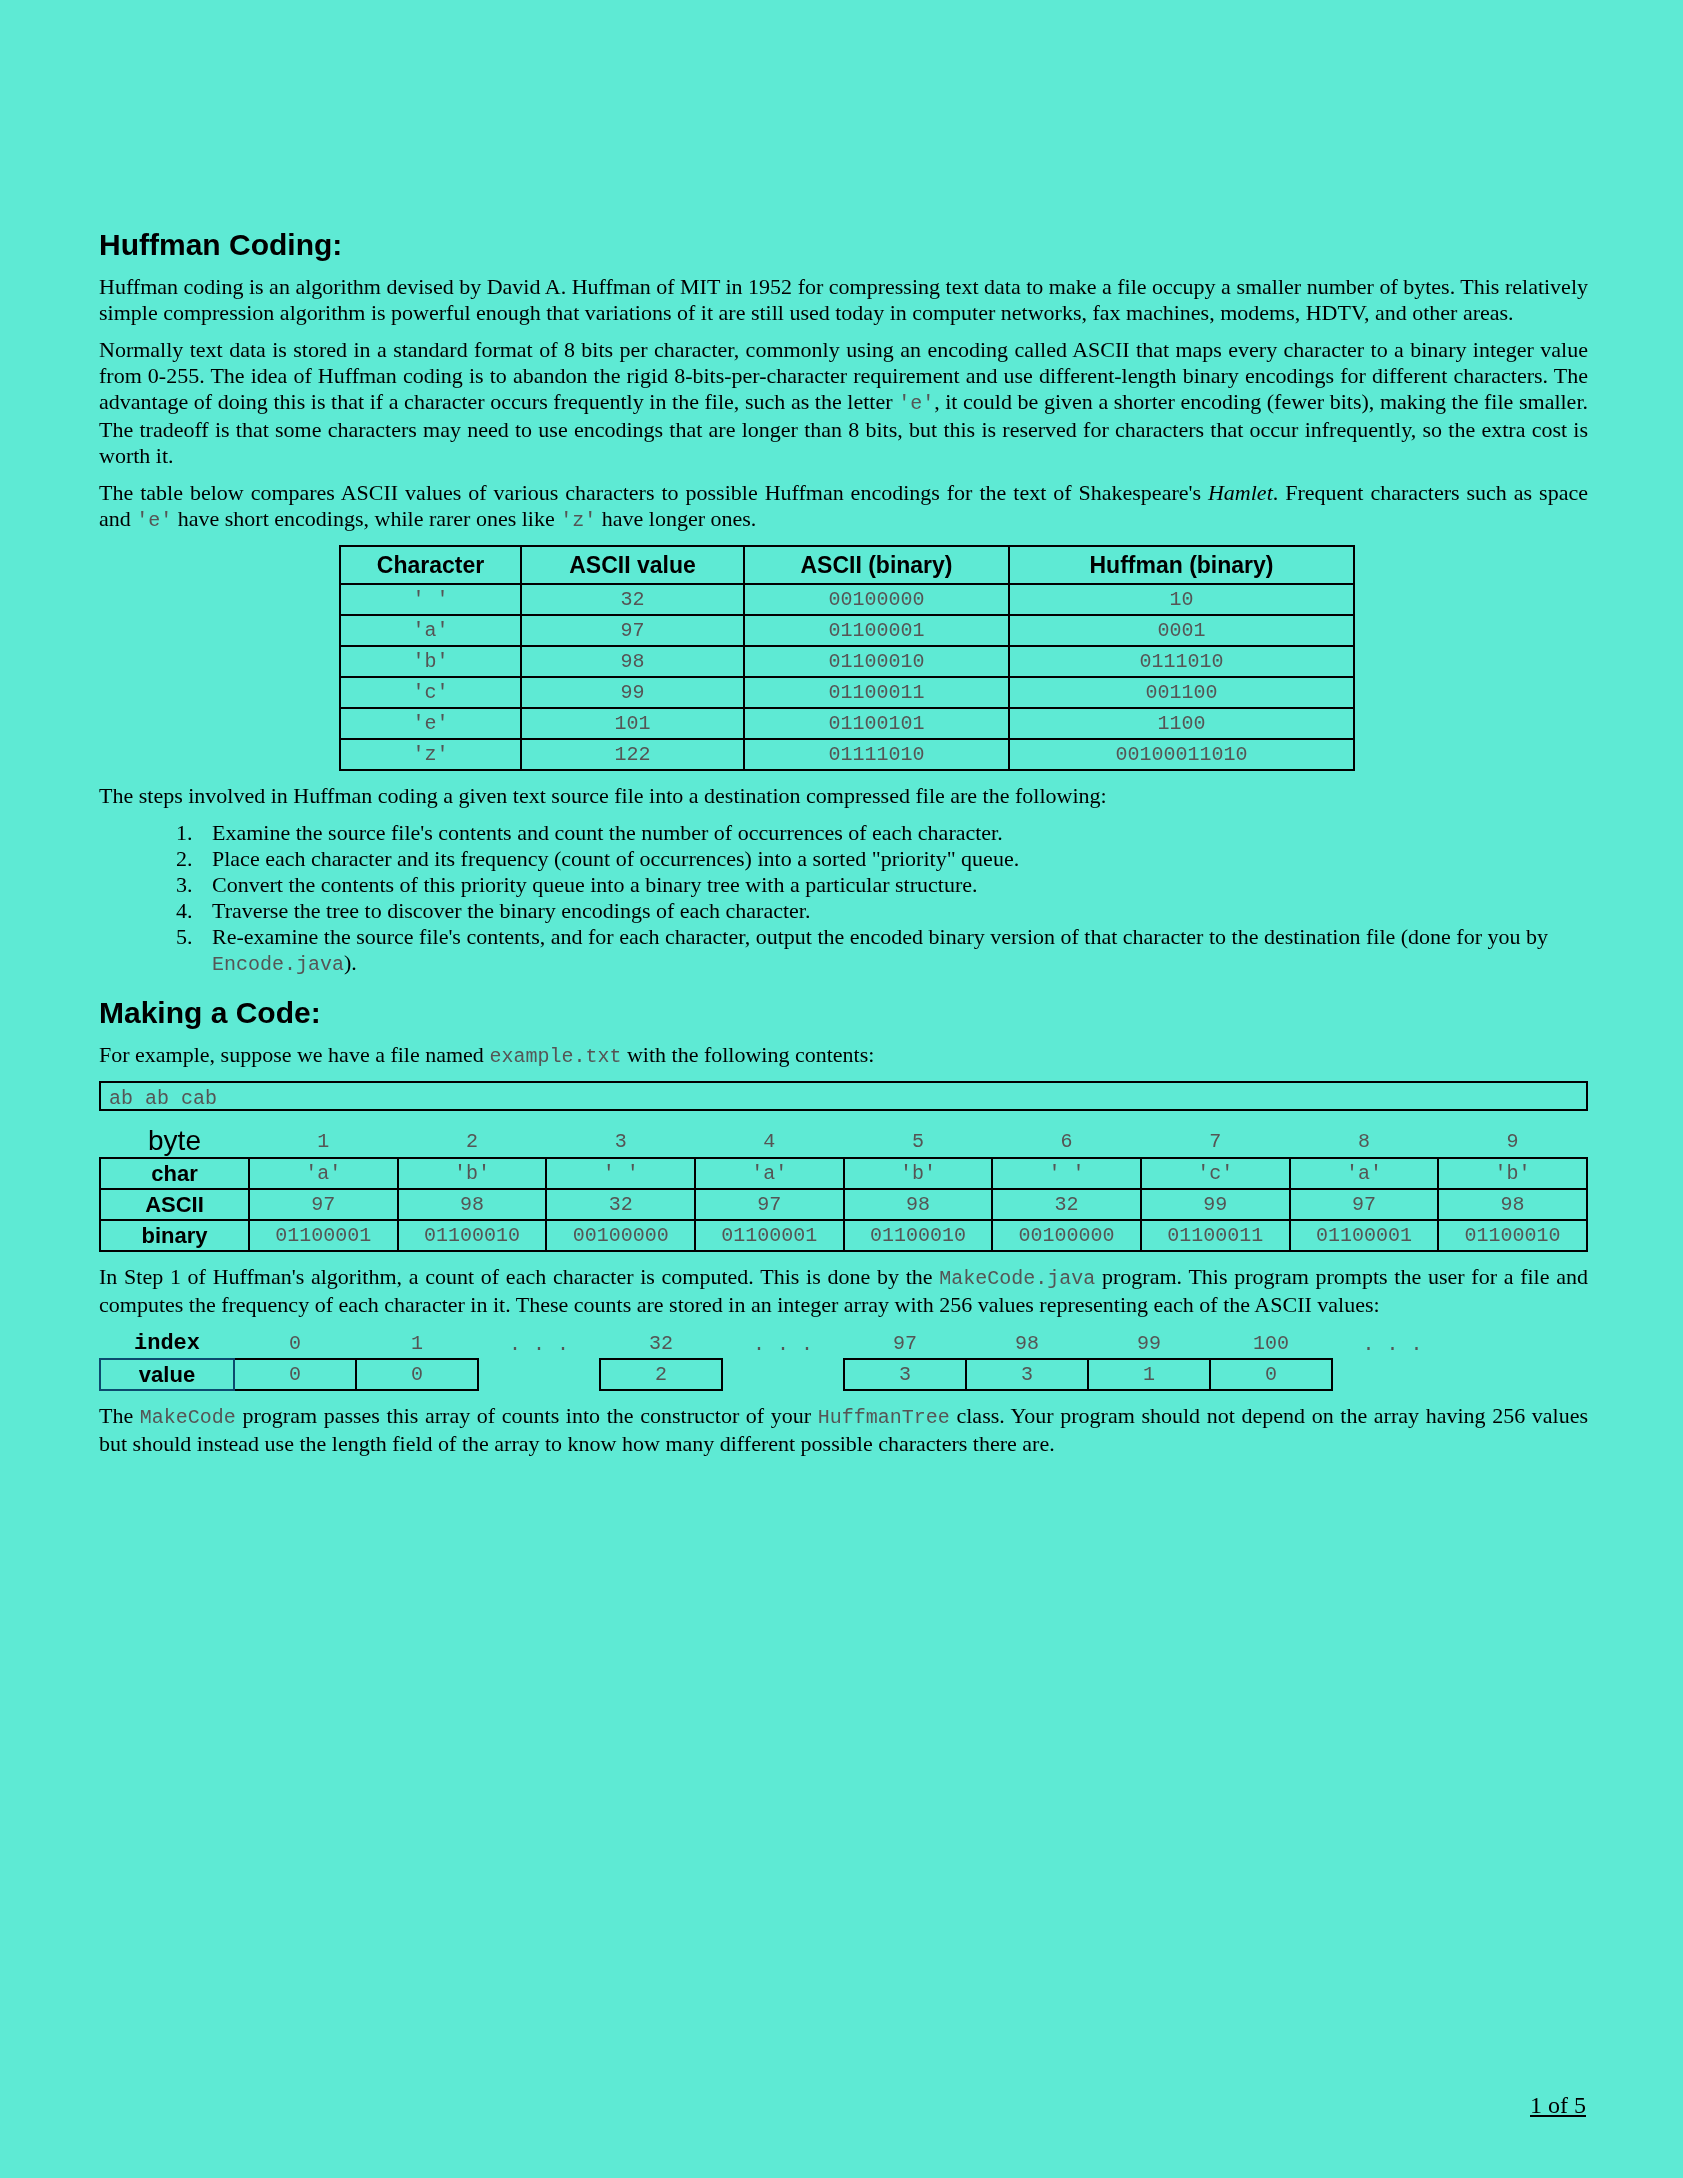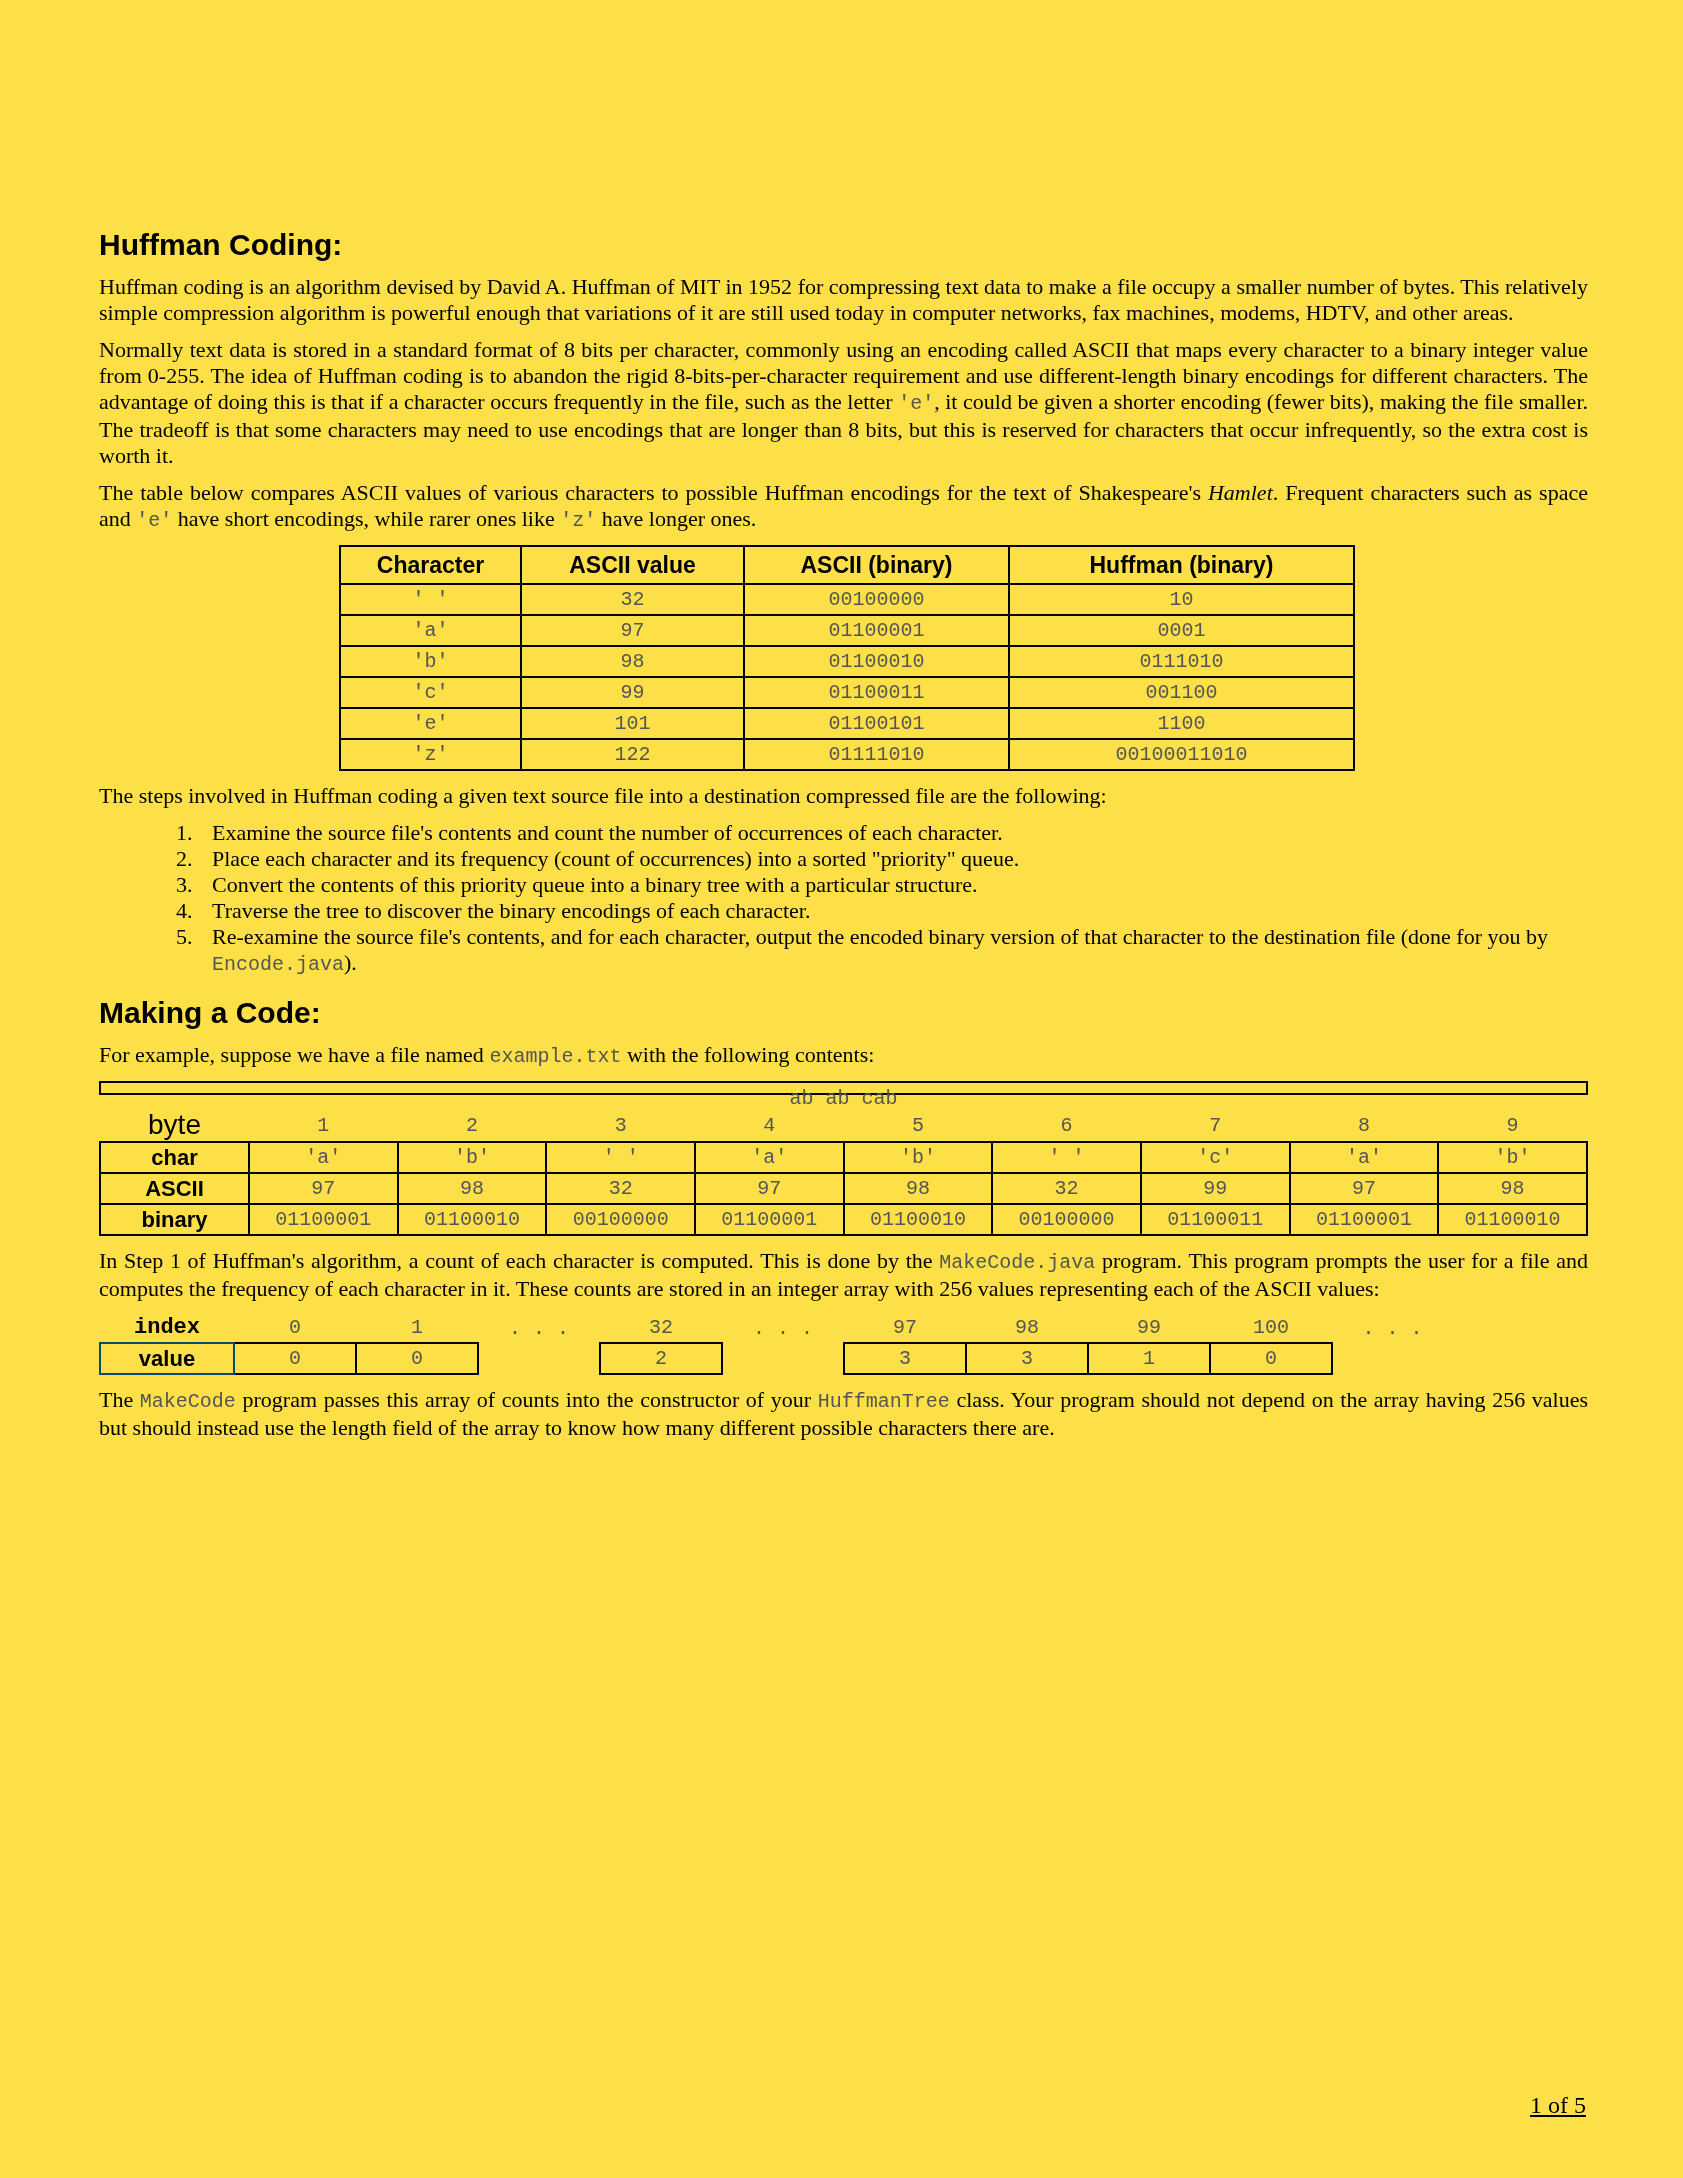--- a/index.html
+++ b/index.html
@@ -1,19 +1,19 @@
 <!DOCTYPE html>
 <html><head>
 <meta charset="utf-8">
 <style>
   html,body { margin:0; padding:0; background:#ffffff; }
   .page {
     position:relative;
     width:1683px; height:2178px;
-    background:#fde047;
+    background:#5eead4;
     box-sizing:border-box;
     padding:228px 95px 0 99px;
     font-family:"Liberation Serif","DejaVu Serif",serif;
     font-size:22px; color:#000;
     overflow:hidden;
   }
   .h1 {
     font-family:"Liberation Sans","DejaVu Sans",sans-serif;
     font-size:30px; font-weight:700;
     margin:0 0 12px 0;
@@ -45,24 +45,23 @@
 
   
   .steps { margin:2px 0 18px 0; }
   .step { display:flex; line-height:26px; }
   .step-num { flex:none; width:36px; margin-left:77px; }
   .step-text { flex:1; }
 
   
   .filebox {
     border:2px solid #000;
-    height:14px; line-height:28px;
+    height:30px; line-height:28px;
     padding:0 8px; margin:8px 0 14px 0;
     box-sizing:border-box;
-    text-align:center;
   }
 
   
   .file-table { border-collapse:collapse; table-layout:fixed; width:100%; margin:0 0 12px 0; }
   .file-table td { text-align:center; height:29px; padding:0 2px; }
   .file-table .lbl {
     font-family:"Liberation Sans","DejaVu Sans",sans-serif;
     font-size:22px; font-weight:700; border:2px solid #000;
   }
   .file-table .data {

